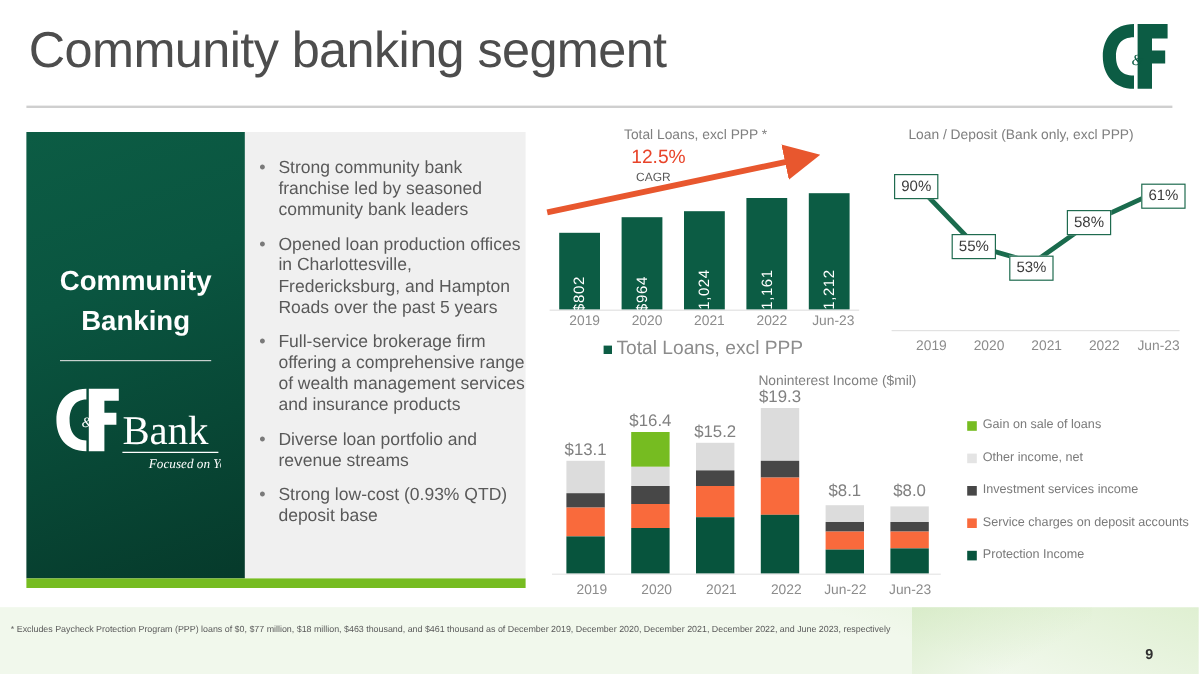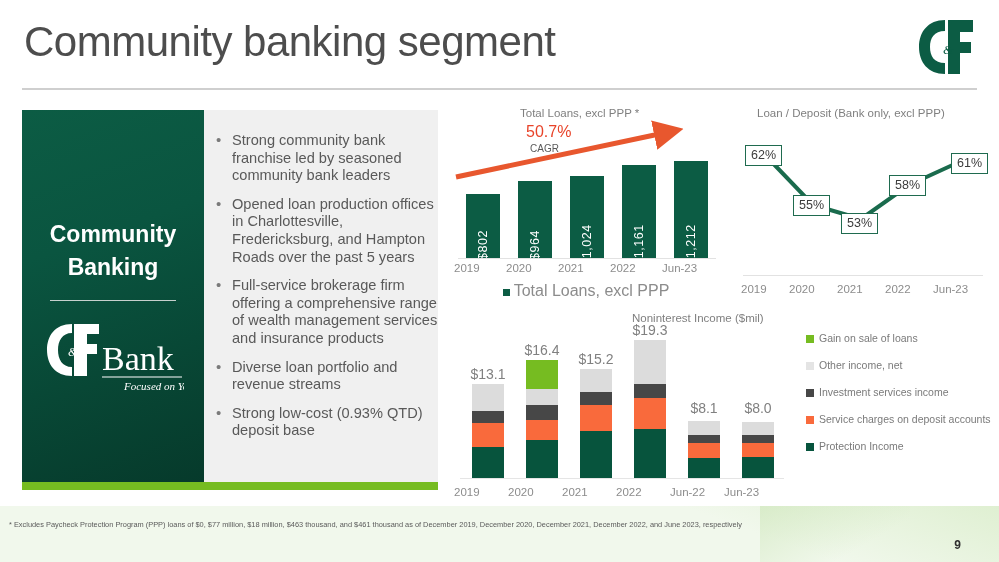--- a/index.html
+++ b/index.html
@@ -21,21 +21,21 @@
 
   .green-accent{position:absolute;left:22px;top:482px;width:416px;height:8px;background:#76bc21;}
 
   
   .bullets{position:absolute;left:212px;top:132px;width:226px;}
   .bul{position:relative;padding-left:20px;margin-bottom:11px;font-size:14.6px;line-height:17.6px;color:#595959;}
   .bul:before{content:"\2022";position:absolute;left:4px;top:-1px;font-size:15px;color:#7a7a7a;}
 
   
   .ctitle{position:absolute;color:#7f7f7f;font-size:11.5px;white-space:nowrap;}
-  .axlab{position:absolute;color:#8c8c8c;font-size:11.5px;text-align:left;}
+  .axlab{position:absolute;color:#8c8c8c;font-size:11.5px;text-align:right;}
 
   
   .tl{position:absolute;left:452px;top:103px;width:268px;height:195px;}
   .tl-title{left:68px;top:4px;}
   .tl-cagr{position:absolute;left:74px;top:20px;color:#e8442a;font-size:16px;font-weight:400;}
   .tl-cagr-sub{position:absolute;left:78px;top:40px;color:#595959;font-size:10px;}
   .tl-arrow{position:absolute;left:0;top:12px;width:268px;height:70px;}
   .tl-plot{position:absolute;left:6px;top:55px;width:258px;height:100px;}
   .tl-bar{position:absolute;bottom:0;width:34px;background:#0c5c44;}
   .tl-val{position:absolute;left:50%;bottom:6px;transform:translateX(-50%) rotate(-90deg);transform-origin:center;
@@ -57,21 +57,21 @@
   .ni{position:absolute;left:452px;top:308px;width:340px;height:190px;}
   .ni-title{left:180px;top:4px;}
   .ni-plot{position:absolute;left:8px;top:30px;width:324px;height:140px;}
   .ni-col{position:absolute;bottom:0;width:44px;}
   .ni-stack{position:absolute;bottom:0;left:6px;width:32px;}
   .ni-seg{width:100%;}
   .ni-tot{position:absolute;left:50%;transform:translateX(-50%);color:#808080;font-size:14px;white-space:nowrap;}
   .ni-axis{position:absolute;left:8px;top:170px;width:324px;height:1px;background:#e5e5e5;}
 
   
-  .ni-leg{position:absolute;left:806px;top:332px;width:190px;}
+  .ni-leg{position:absolute;left:806px;top:348px;width:190px;}
   .ni-leg-item{position:relative;padding-left:13px;margin-bottom:14px;font-size:10.5px;line-height:13px;color:#7a7a7a;}
   .ni-leg-sw{position:absolute;left:0;top:3px;width:8px;height:8px;}
 
   
   .footer{position:absolute;left:0;top:506px;width:999px;height:56px;background:#f1f8ec;overflow:hidden;}
   .foot-tri{position:absolute;left:640px;top:0;width:360px;height:56px;
      background:linear-gradient(200deg,rgba(220,238,205,.85) 0%,rgba(241,248,236,0) 62%);}
   .foot-tri2{position:absolute;left:760px;top:-10px;width:150px;height:70px;
      background:linear-gradient(150deg,rgba(205,230,185,.7) 0%,rgba(241,248,236,0) 70%);}
   .footnote{position:absolute;left:9px;top:14px;font-size:7.4px;color:#5a5a5a;white-space:nowrap;}
@@ -120,21 +120,21 @@
   <div class="bullets">
     <div class="bul">Strong community bank franchise led by seasoned community bank leaders</div>
     <div class="bul">Opened loan production offices in Charlottesville, Fredericksburg, and Hampton Roads over the past 5 years</div>
     <div class="bul">Full-service brokerage firm offering a comprehensive range of wealth management services and insurance products</div>
     <div class="bul">Diverse loan portfolio and revenue streams</div>
     <div class="bul">Strong low-cost (0.93% QTD) deposit base</div>
   </div>
 
   <div class="tl">
     <div class="ctitle tl-title">Total Loans, excl PPP *</div>
-    <div class="tl-cagr">50.7%</div>
+    <div class="tl-cagr">12.5%</div>
     <div class="tl-cagr-sub">CAGR</div>
 
     <svg class="tl-arrow" viewBox="0 0 268 70">
       <defs>
         <marker id="ahead" markerWidth="6" markerHeight="6" refX="2" refY="3" orient="auto">
           <path d="M0,0 L6,3 L0,6 Z" fill="#e8572e"></path>
         </marker>
       </defs>
       <line x1="4" y1="62" x2="212" y2="18" stroke="#e8572e" stroke-width="5" marker-end="url(#ahead)"></line>
     </svg>
@@ -169,21 +169,21 @@
     </div>
   </div>
 
   <div class="ld">
     <div class="ctitle ld-title">Loan / Deposit (Bank only, excl PPP)</div>
 
     <div class="ld-plot">
       <svg class="ld-svg" width="240" height="130" viewBox="0 0 240 130">
         <polyline points="22,22 70,72 118,86 166,52 214,30" fill="none" stroke="#1a6b4d" stroke-width="4"></polyline>
       </svg>
-      <div class="ld-box" style="left:2px;top:12px;">62%</div>
+      <div class="ld-box" style="left:2px;top:12px;">90%</div>
       <div class="ld-box" style="left:50px;top:62px;">55%</div>
       <div class="ld-box" style="left:98px;top:80px;">53%</div>
       <div class="ld-box" style="left:146px;top:42px;">58%</div>
       <div class="ld-box" style="left:208px;top:20px;">61%</div>
     </div>
 
     <div class="ld-axis"></div>
     <div class="axlab" style="left:6px;top:180px;width:48px;">2019</div>
     <div class="axlab" style="left:54px;top:180px;width:48px;">2020</div>
     <div class="axlab" style="left:102px;top:180px;width:48px;">2021</div>

